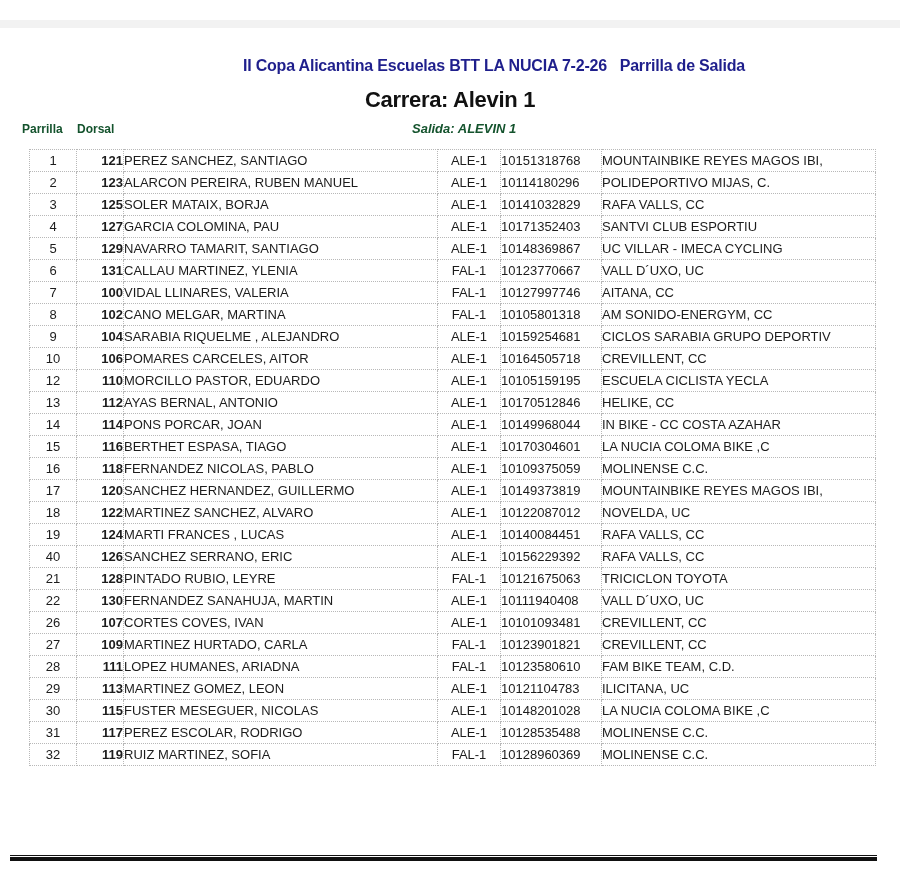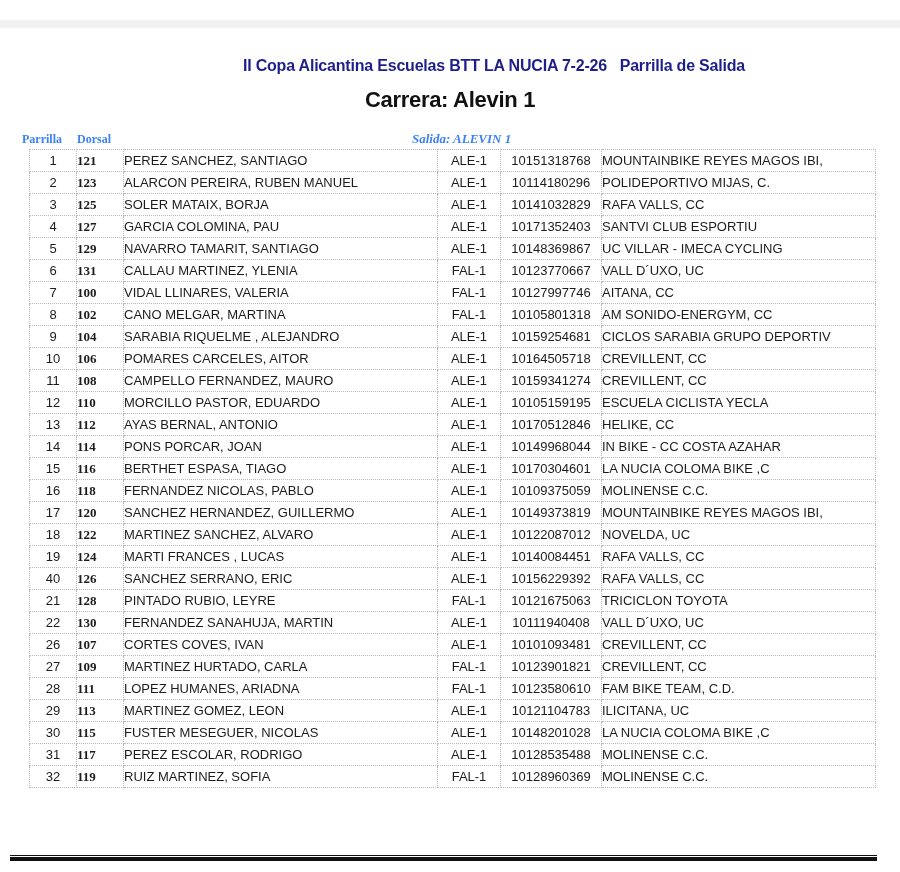--- a/index.html
+++ b/index.html
@@ -43,28 +43,27 @@
     left: 0;
     width: 100%;
     text-align: center;
     font-size: 22px;
     font-weight: bold;
     color: #111111;
     letter-spacing: -0.3px;
   }
   .col-headers {
     position: absolute;
-    top: 130px;
+    top: 120px;
     left: 0;
     width: 100%;
     height: 18px;
     font-size: 12px;
     font-weight: bold;
-    color: #3b82f6;
-    font-family: Liberation Serif, serif;
+    color: #14532d;
   }
   .lbl-parrilla { position: absolute; left: 22px; top: 2px; }
   .lbl-dorsal   { position: absolute; left: 77px; top: 2px; }
   .lbl-salida   {
     position: absolute;
     left: 412px;
     top: 1px;
     font-size: 13px;
     font-style: italic;
     font-weight: bold;
@@ -81,24 +80,24 @@
     border: 1px dotted var(--grid-dotted, #b8b8b8);
     height: 21px;
     padding: 0;
     font-size: 13px;
     line-height: 21px;
     white-space: nowrap;
     overflow: hidden;
     color: #1c1c1c;
   }
   td.c-parrilla { width: 46px;  text-align: center; }
-  td.c-dorsal   { width: 46px;  text-align: left; font-weight: bold; font-family: Liberation Serif, serif; }
+  td.c-dorsal   { width: 46px;  text-align: right; font-weight: bold; }
   td.c-name     { width: 313px; text-align: left; padding-left: 8px; }
   td.c-cat      { width: 62px;  text-align: center; }
-  td.c-uci      { width: 100px; text-align: center; padding-left: 8px; }
+  td.c-uci      { width: 100px; text-align: left; padding-left: 8px; }
   td.c-club     { text-align: left; padding-left: 8px; }
   .bottom-rule-thin {
     position: absolute;
     top: 855px;
     left: 10px;
     width: 867px;
     height: 0;
     border-top: 1px solid var(--bottom-rule, #111111);
   }
   .bottom-rule-thick {
@@ -203,28 +202,20 @@
   </tr>
         <tr>
     <td class="c-parrilla">10</td>
     <td class="c-dorsal">106</td>
     <td class="c-name">POMARES CARCELES, AITOR</td>
     <td class="c-cat">ALE-1</td>
     <td class="c-uci">10164505718</td>
     <td class="c-club">CREVILLENT, CC</td>
   </tr>
         <tr>
-    <td class="c-parrilla">11</td>
-    <td class="c-dorsal">108</td>
-    <td class="c-name">CAMPELLO FERNANDEZ, MAURO</td>
-    <td class="c-cat">ALE-1</td>
-    <td class="c-uci">10159341274</td>
-    <td class="c-club">CREVILLENT, CC</td>
-  </tr>
-        <tr>
     <td class="c-parrilla">12</td>
     <td class="c-dorsal">110</td>
     <td class="c-name">MORCILLO PASTOR, EDUARDO</td>
     <td class="c-cat">ALE-1</td>
     <td class="c-uci">10105159195</td>
     <td class="c-club">ESCUELA CICLISTA YECLA</td>
   </tr>
         <tr>
     <td class="c-parrilla">13</td>
     <td class="c-dorsal">112</td>

